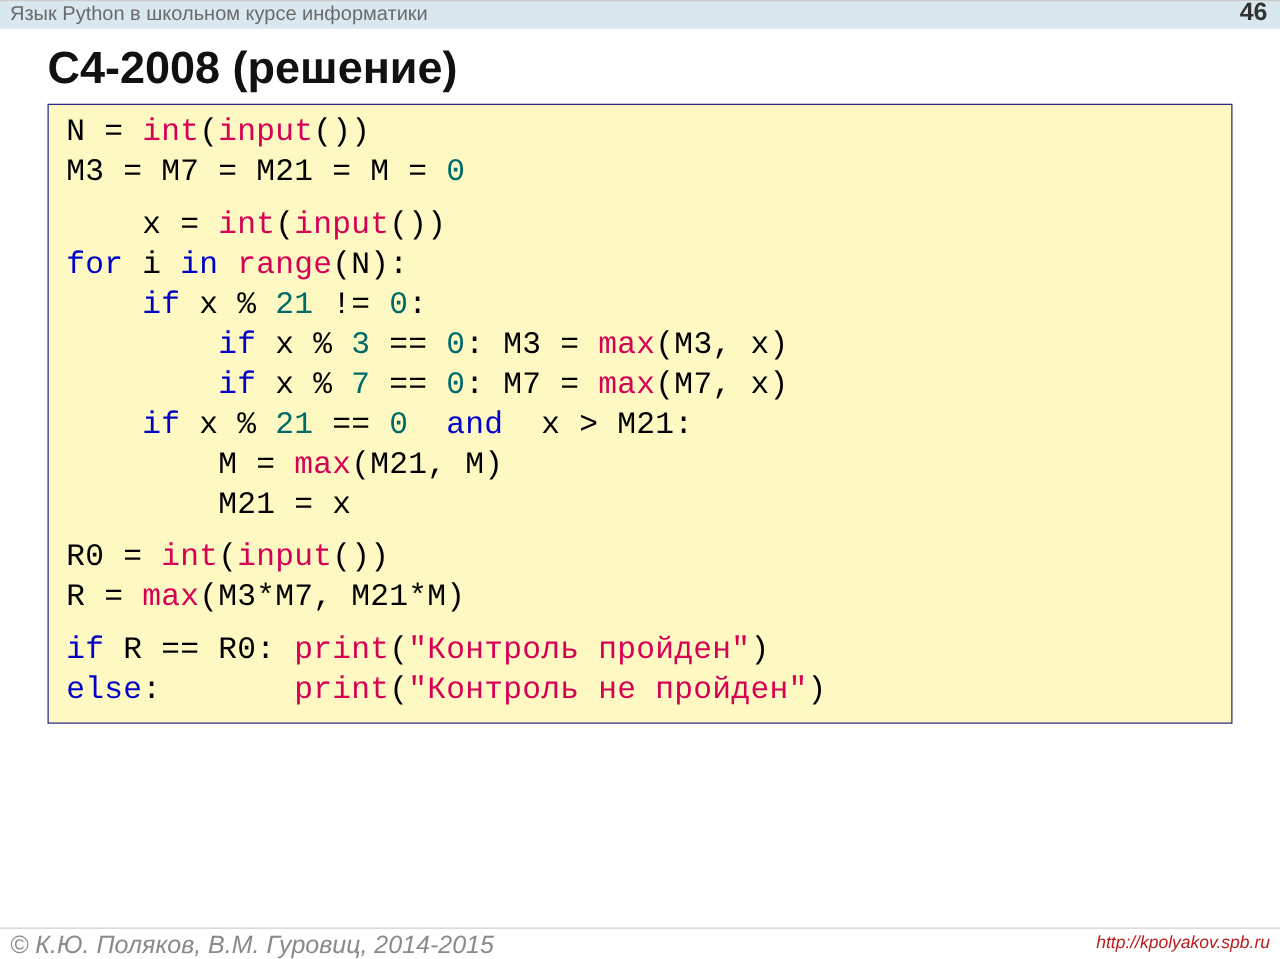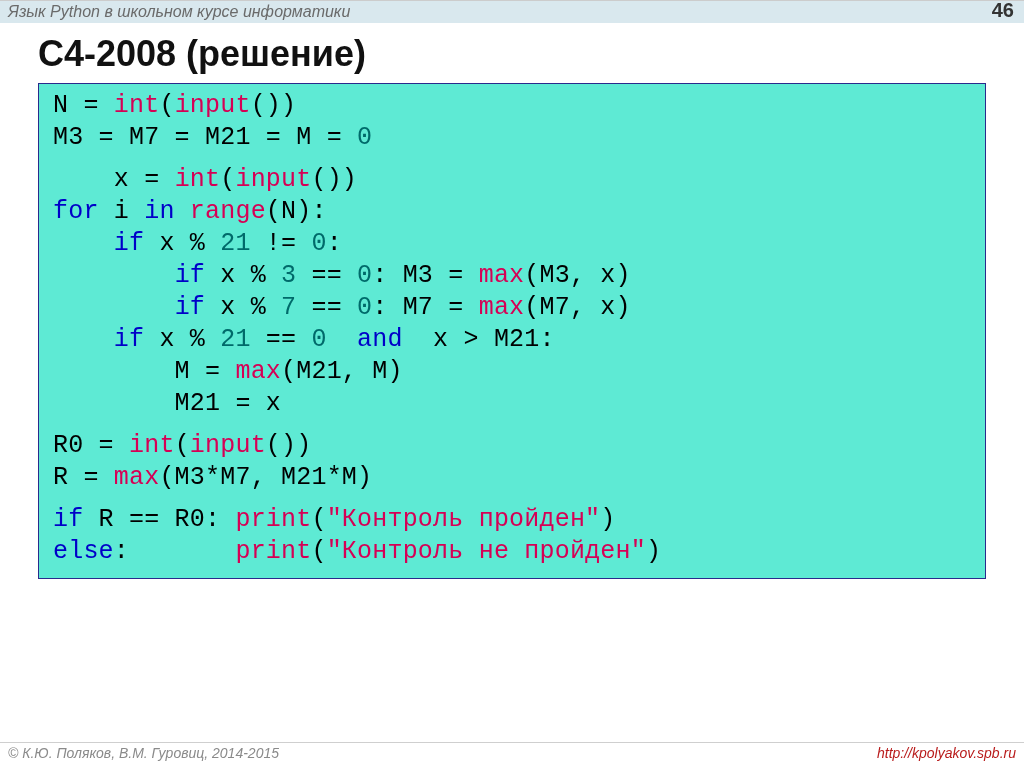--- a/index.html
+++ b/index.html
@@ -21,42 +21,41 @@
     background: #d9e8ee;
     height: 22px;
     width: 100%;
     position: relative;
     border-top: 1px solid #ccc;
   }
   .header-title {
     position: absolute;
     left: 8px;
     top: 2px;
-    font-style: italic;
     font-size: 16px;
     color: #6a6a6a;
     text-align: right;
   }
   .page-number {
     position: absolute;
     right: 10px;
     top: -2px;
     font-size: 20px;
     font-weight: bold;
     color: #333;
   }
   .main-title {
     font-size: 36px;
     font-weight: bold;
     color: #111;
     margin: 10px 0 8px 38px;
   }
   .code-box {
     margin: 0 38px 0 38px;
-    background: #5eead4;
+    background: #fef9c3;
     border: 1px solid #2a2a8c;
     padding: 6px 14px 10px 14px;
     font-family: "Courier New", Courier, monospace;
     font-size: 25px;
     line-height: 1.28;
     color: #000;
     letter-spacing: 0.2px;
   }
   .code-box p {
     margin: 0;
@@ -74,21 +73,21 @@
     width: 100%;
     border-top: 1px solid #cfcfcf;
     height: 20px;
   }
   .footer-left {
     position: absolute;
     left: 8px;
     top: 2px;
     font-style: italic;
     color: #8a8a8a;
-    font-size: 14px;
+    font-size: 20px;
   }
   .footer-right {
     position: absolute;
     right: 8px;
     top: 2px;
     font-style: italic;
     color: #b91c1c;
     font-size: 14px;
   }
 </style>

